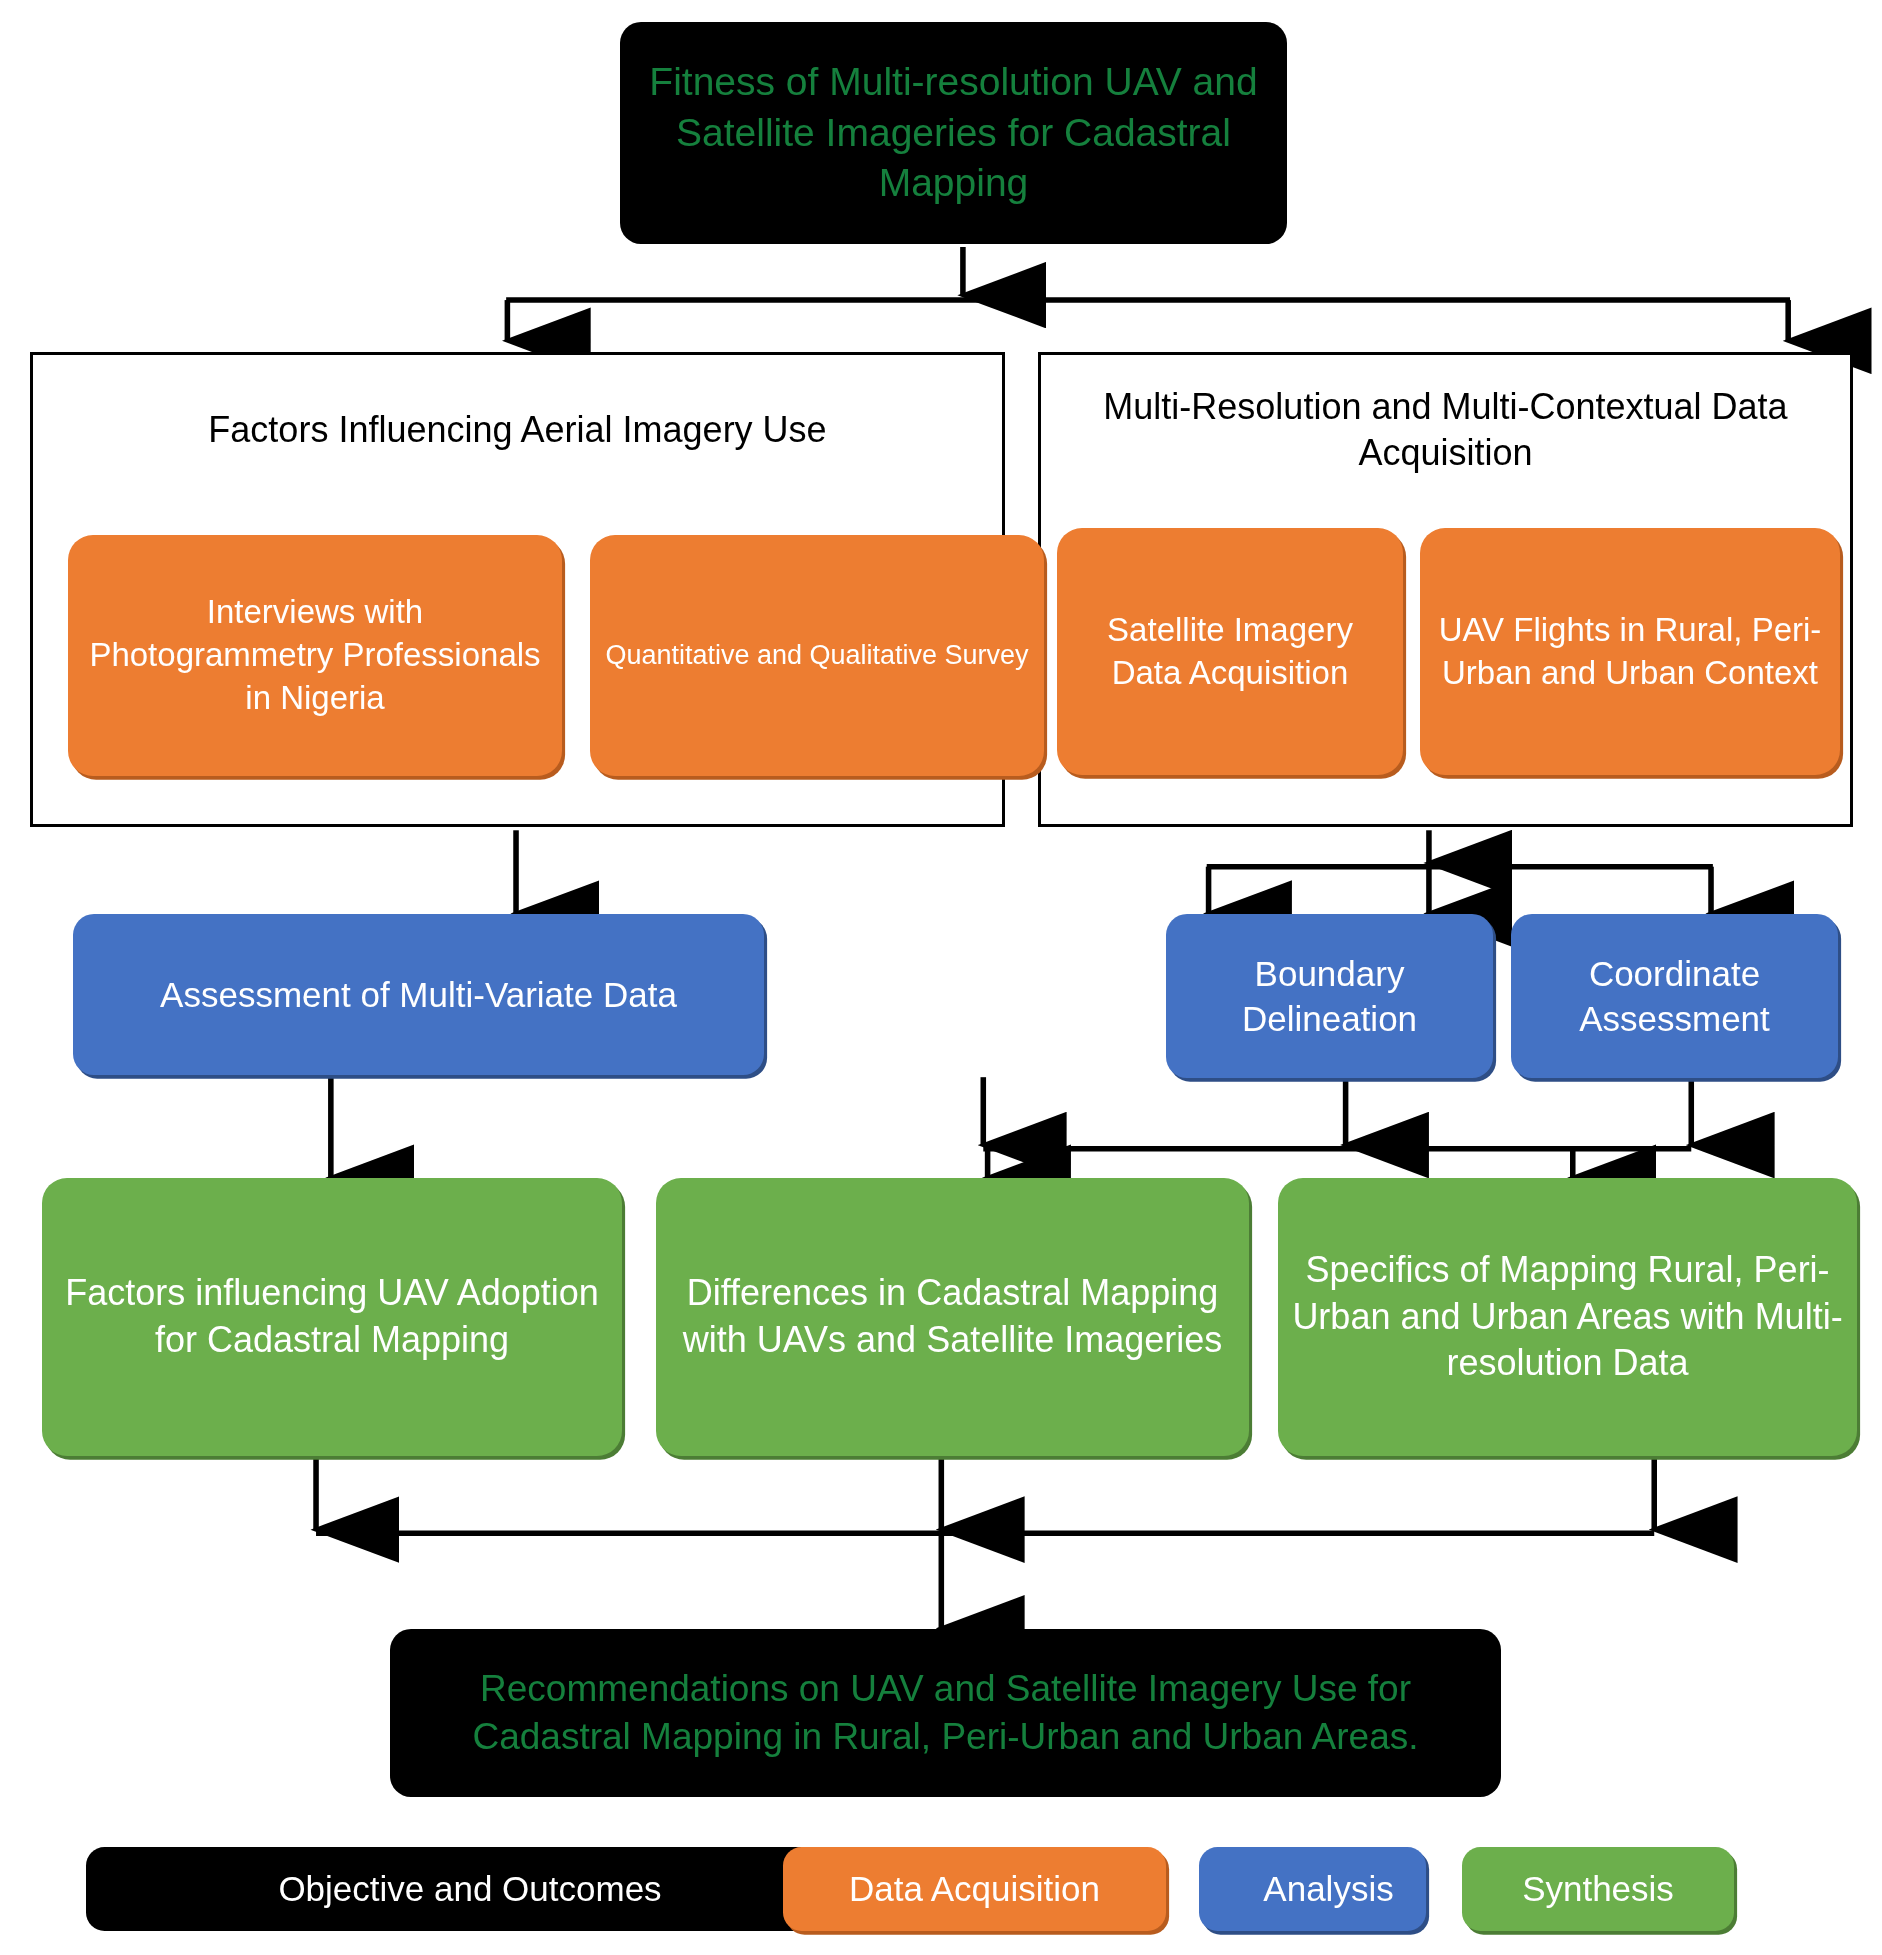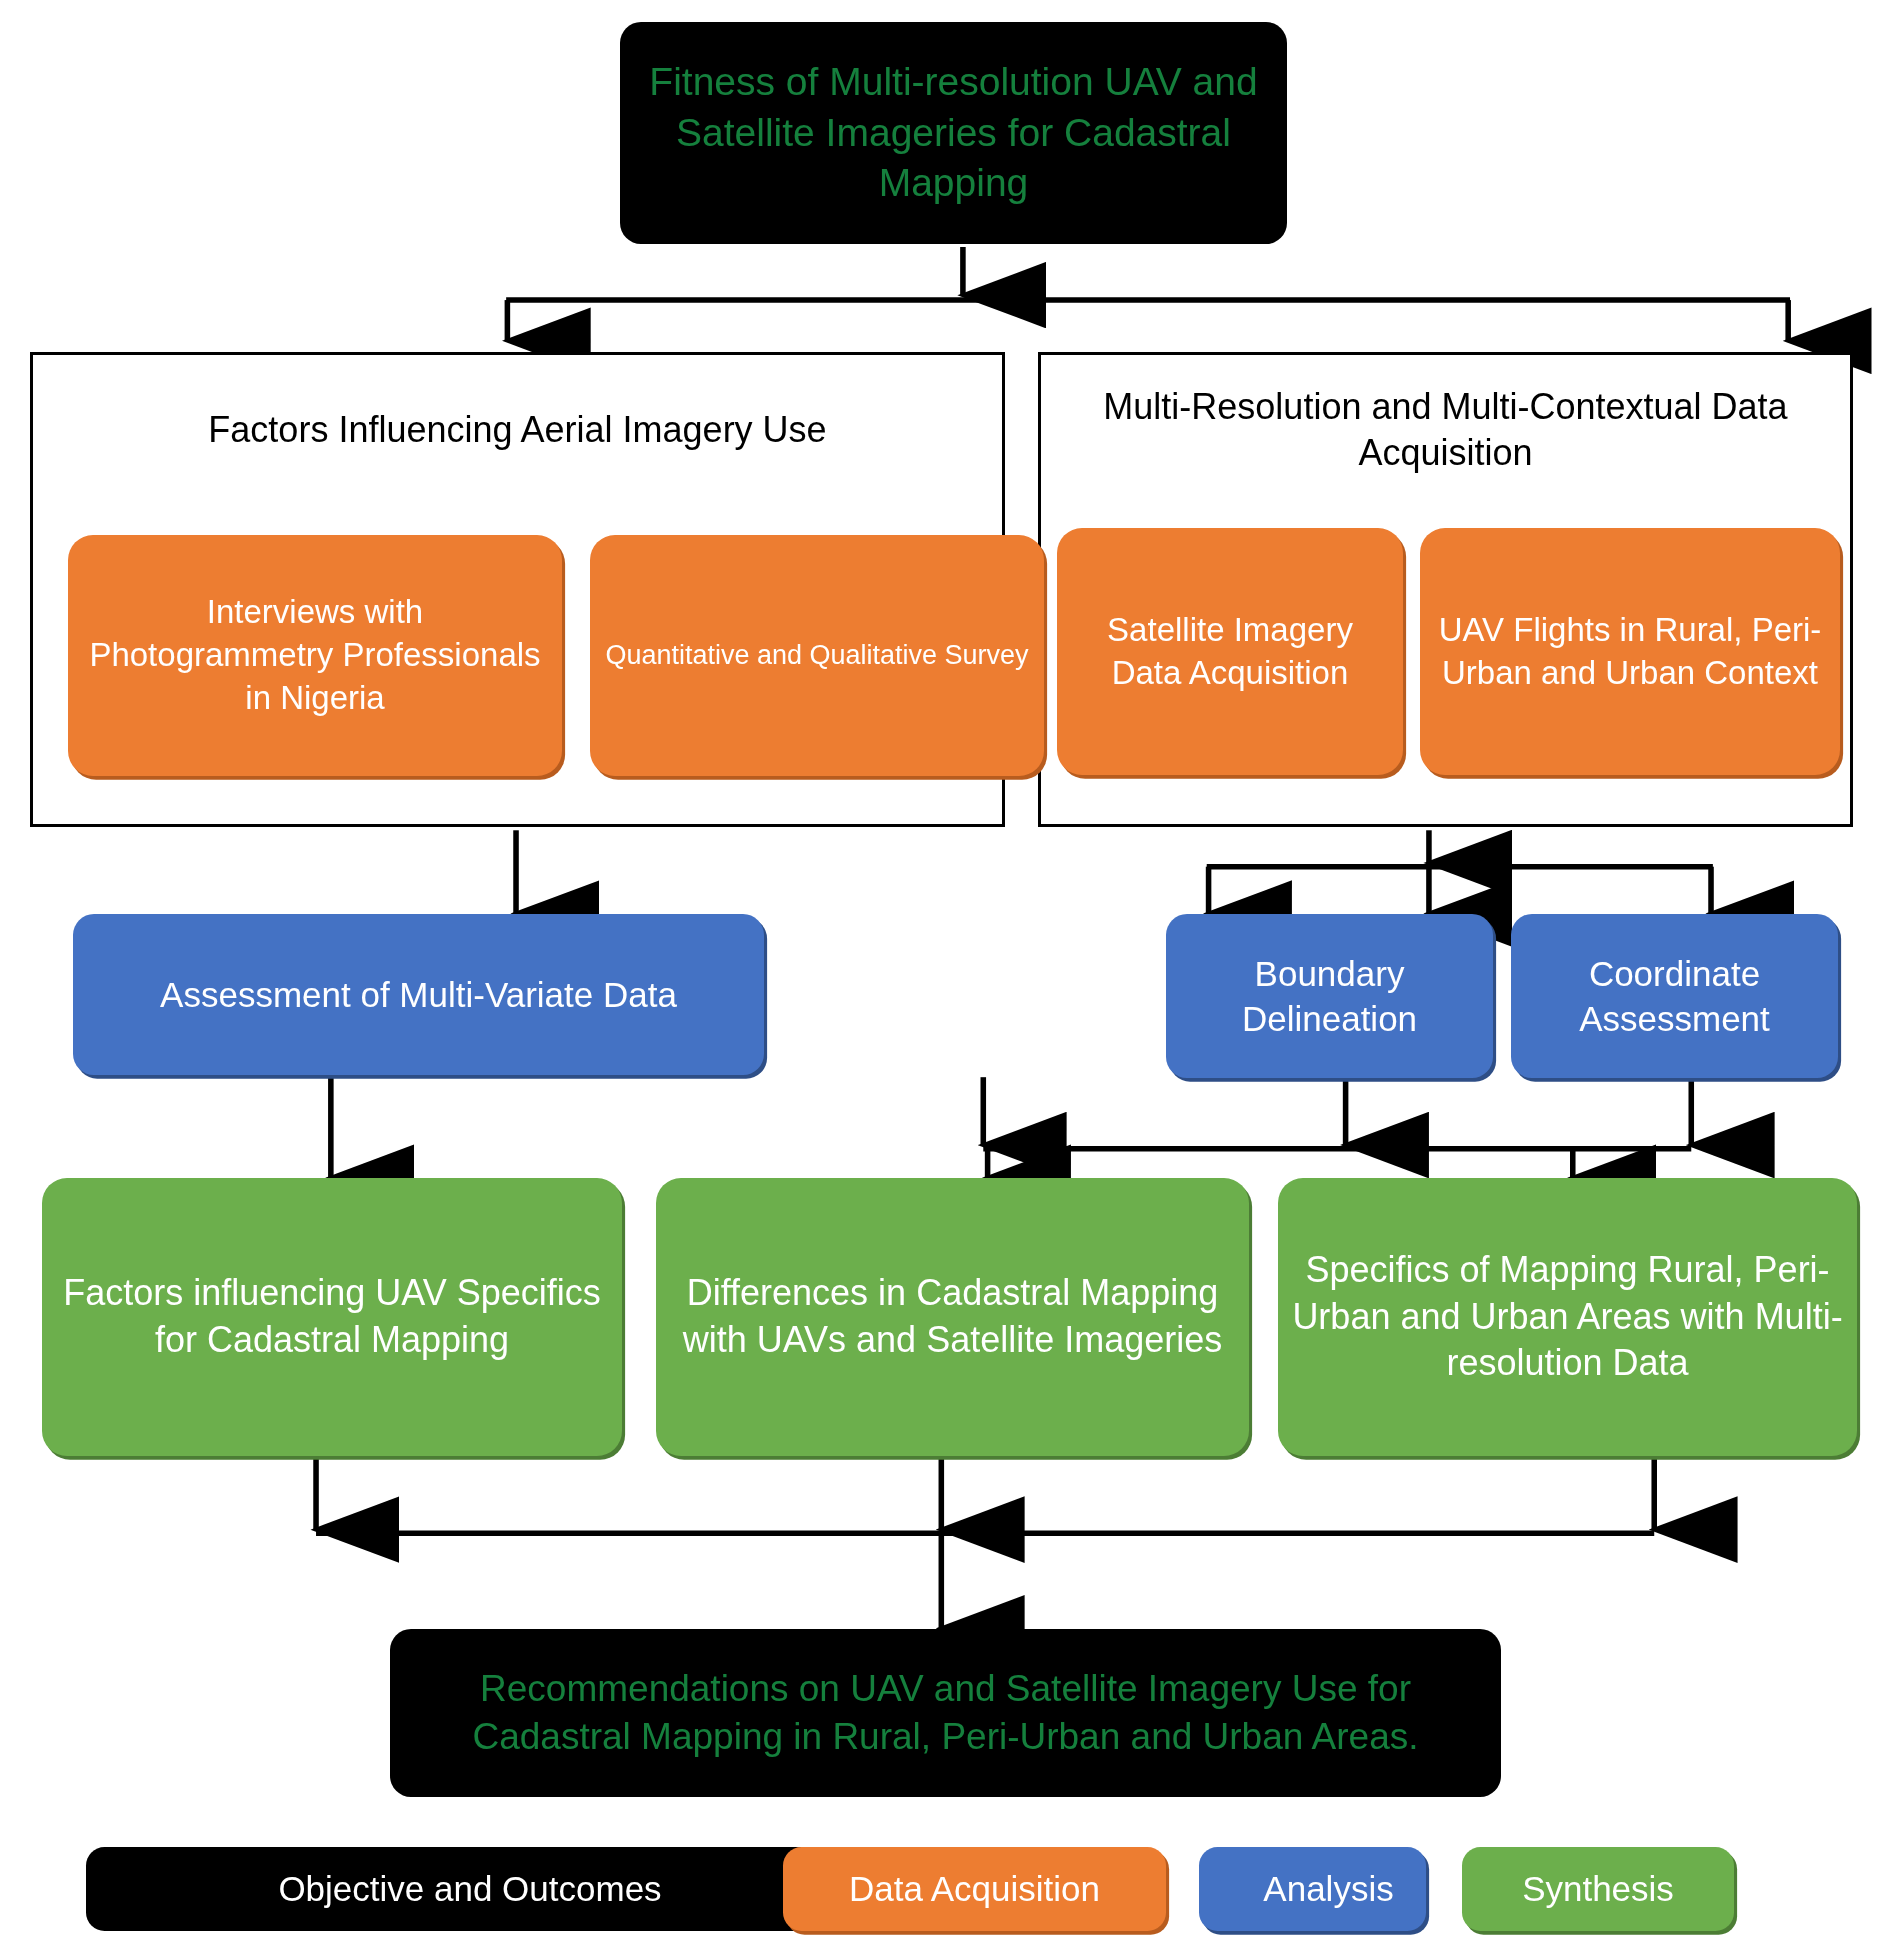--- a/index.html
+++ b/index.html
@@ -175,21 +175,21 @@
 
   <div class="node blue" style="left:1166px; top:914px; width:327px; height:164px; font-size:35px;">
     <span class="txt">Boundary Delineation</span>
   </div>
 
   <div class="node blue" style="left:1511px; top:914px; width:327px; height:164px; font-size:35px;">
     <span class="txt">Coordinate Assessment</span>
   </div>
 
   <div class="node green" style="left:42px; top:1178px; width:580px; height:278px; font-size:36px;">
-    <span class="txt">Factors influencing UAV Specifics for Cadastral Mapping</span>
+    <span class="txt">Factors influencing UAV Adoption for Cadastral Mapping</span>
   </div>
 
   <div class="node green" style="left:656px; top:1178px; width:593px; height:278px; font-size:36px;">
     <span class="txt">Differences in Cadastral Mapping with UAVs and Satellite Imageries</span>
   </div>
 
   <div class="node black" style="left:390px; top:1629px; width:1111px; height:168px; font-size:37px;">
     <span class="txt">Recommendations on UAV and Satellite Imagery Use for Cadastral Mapping in Rural, Peri-Urban and Urban Areas.</span>
   </div>
 

